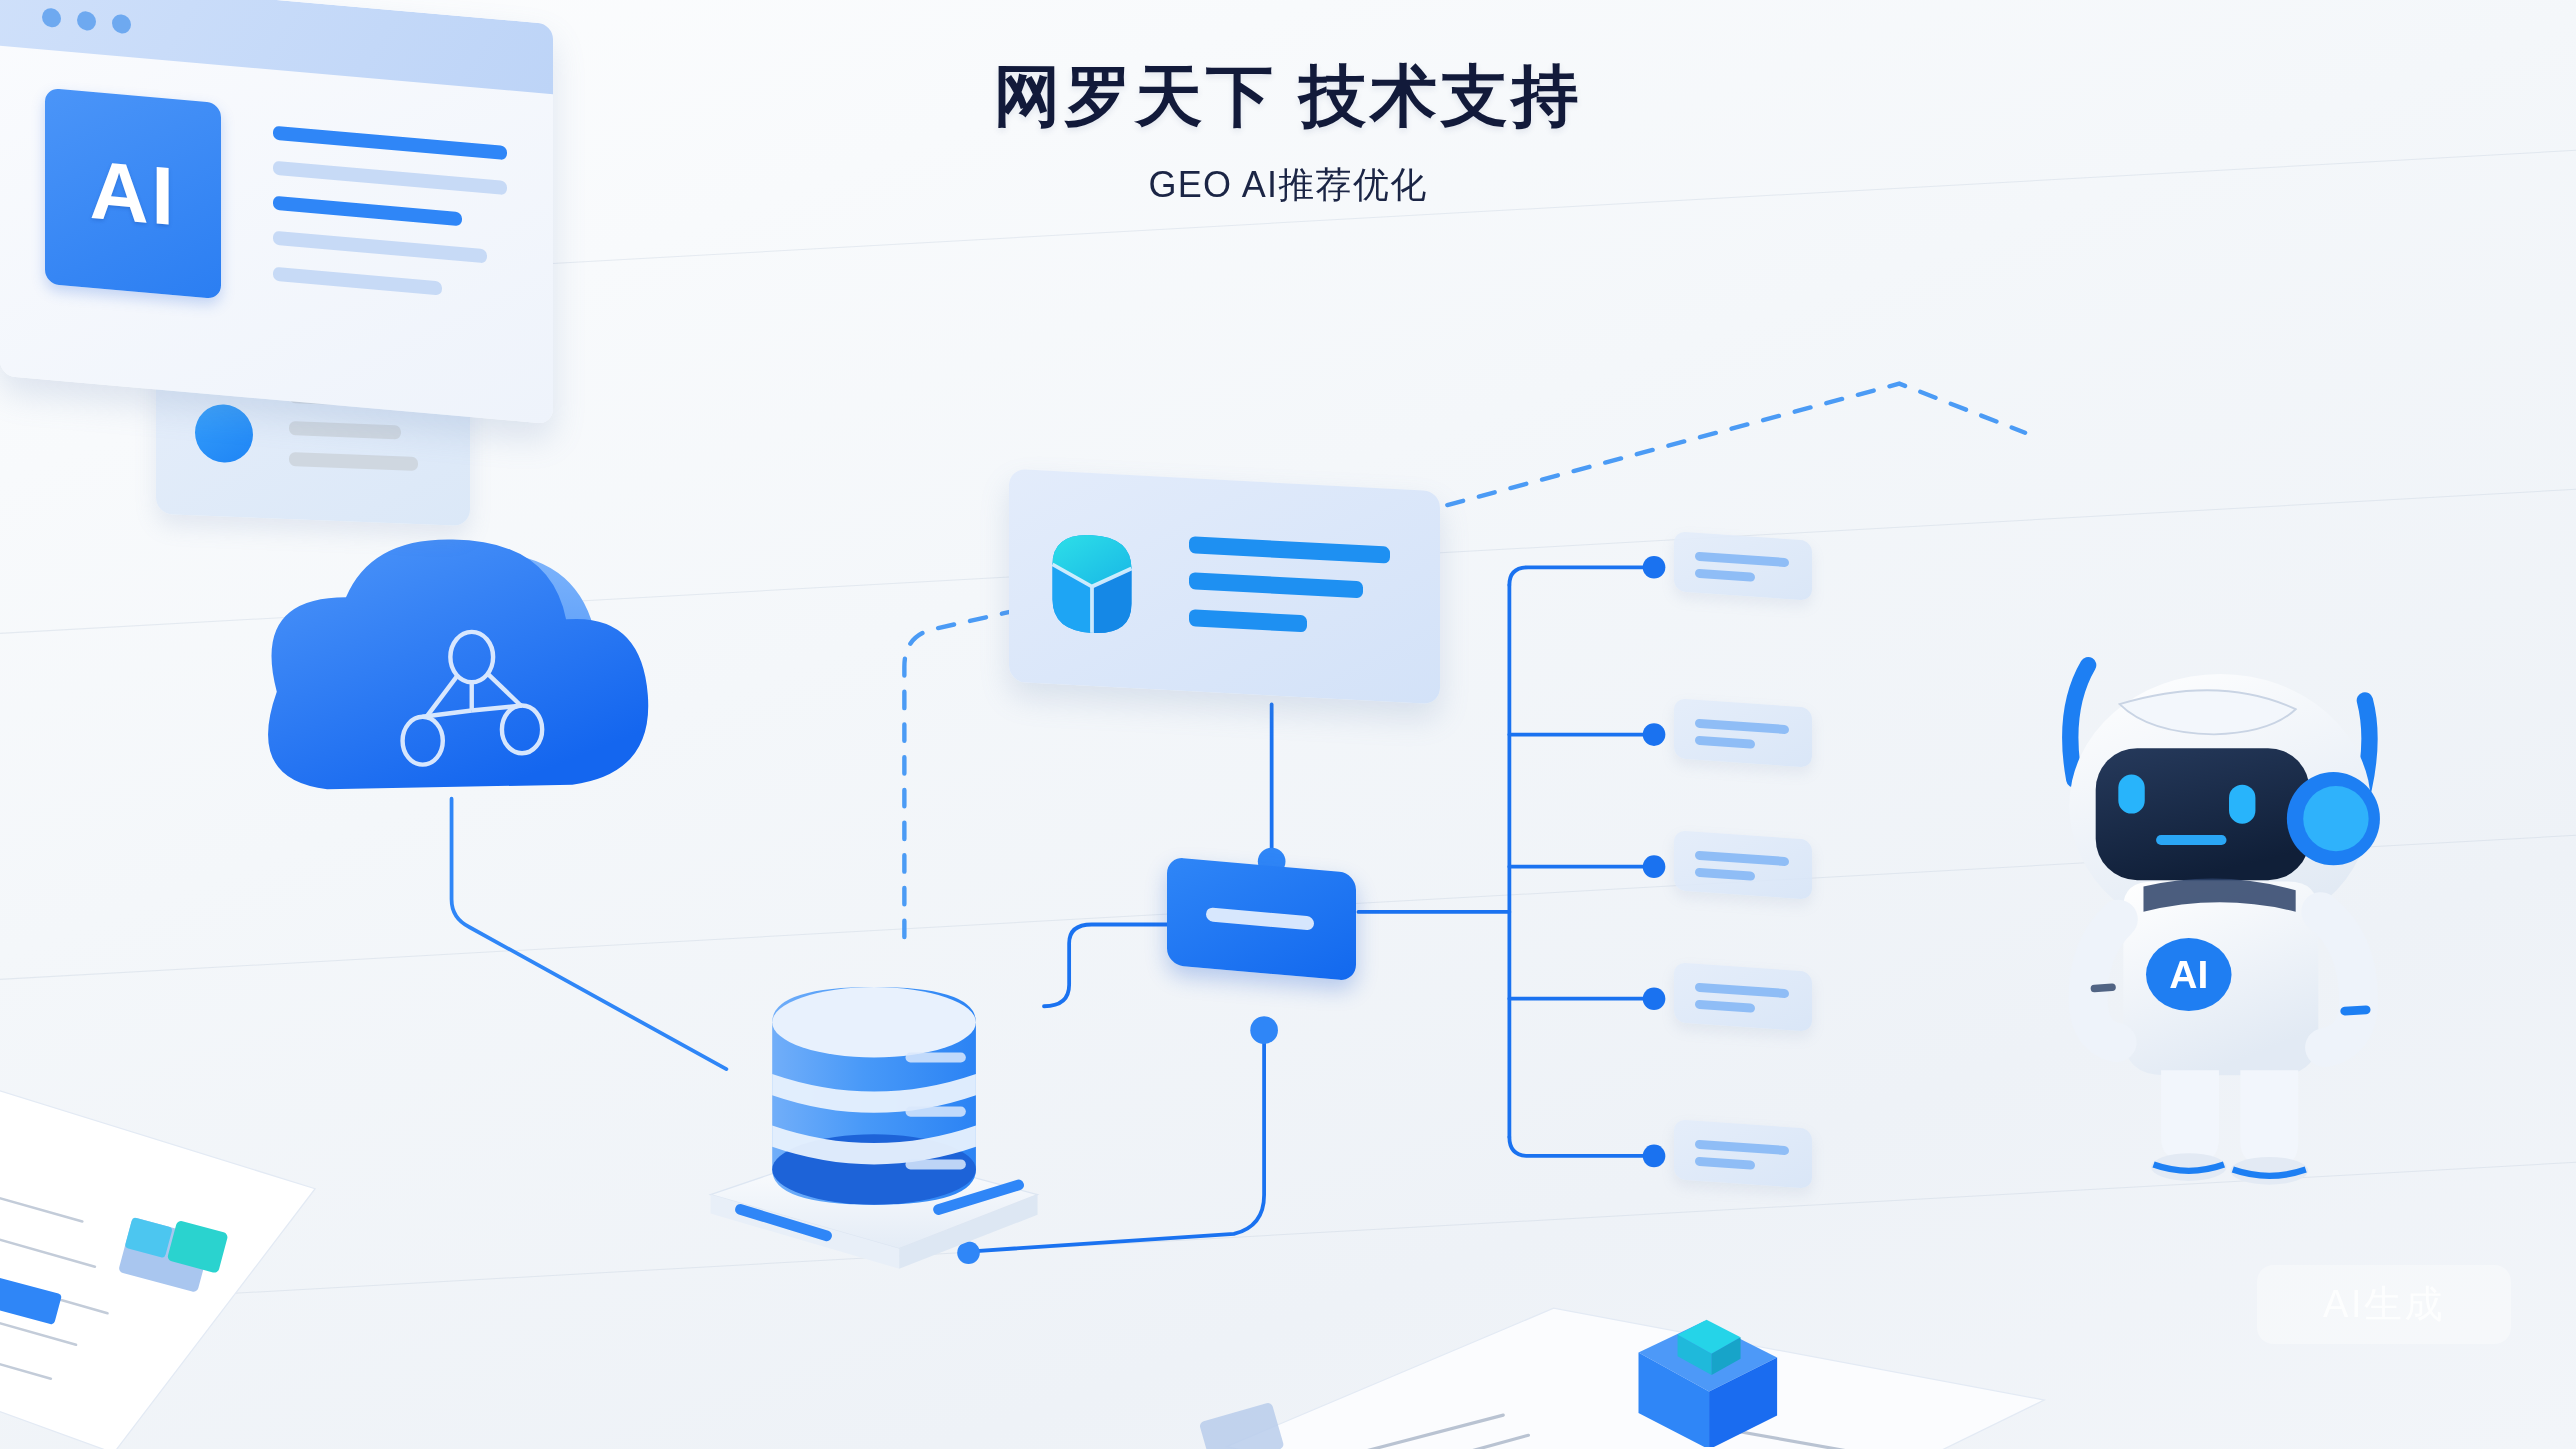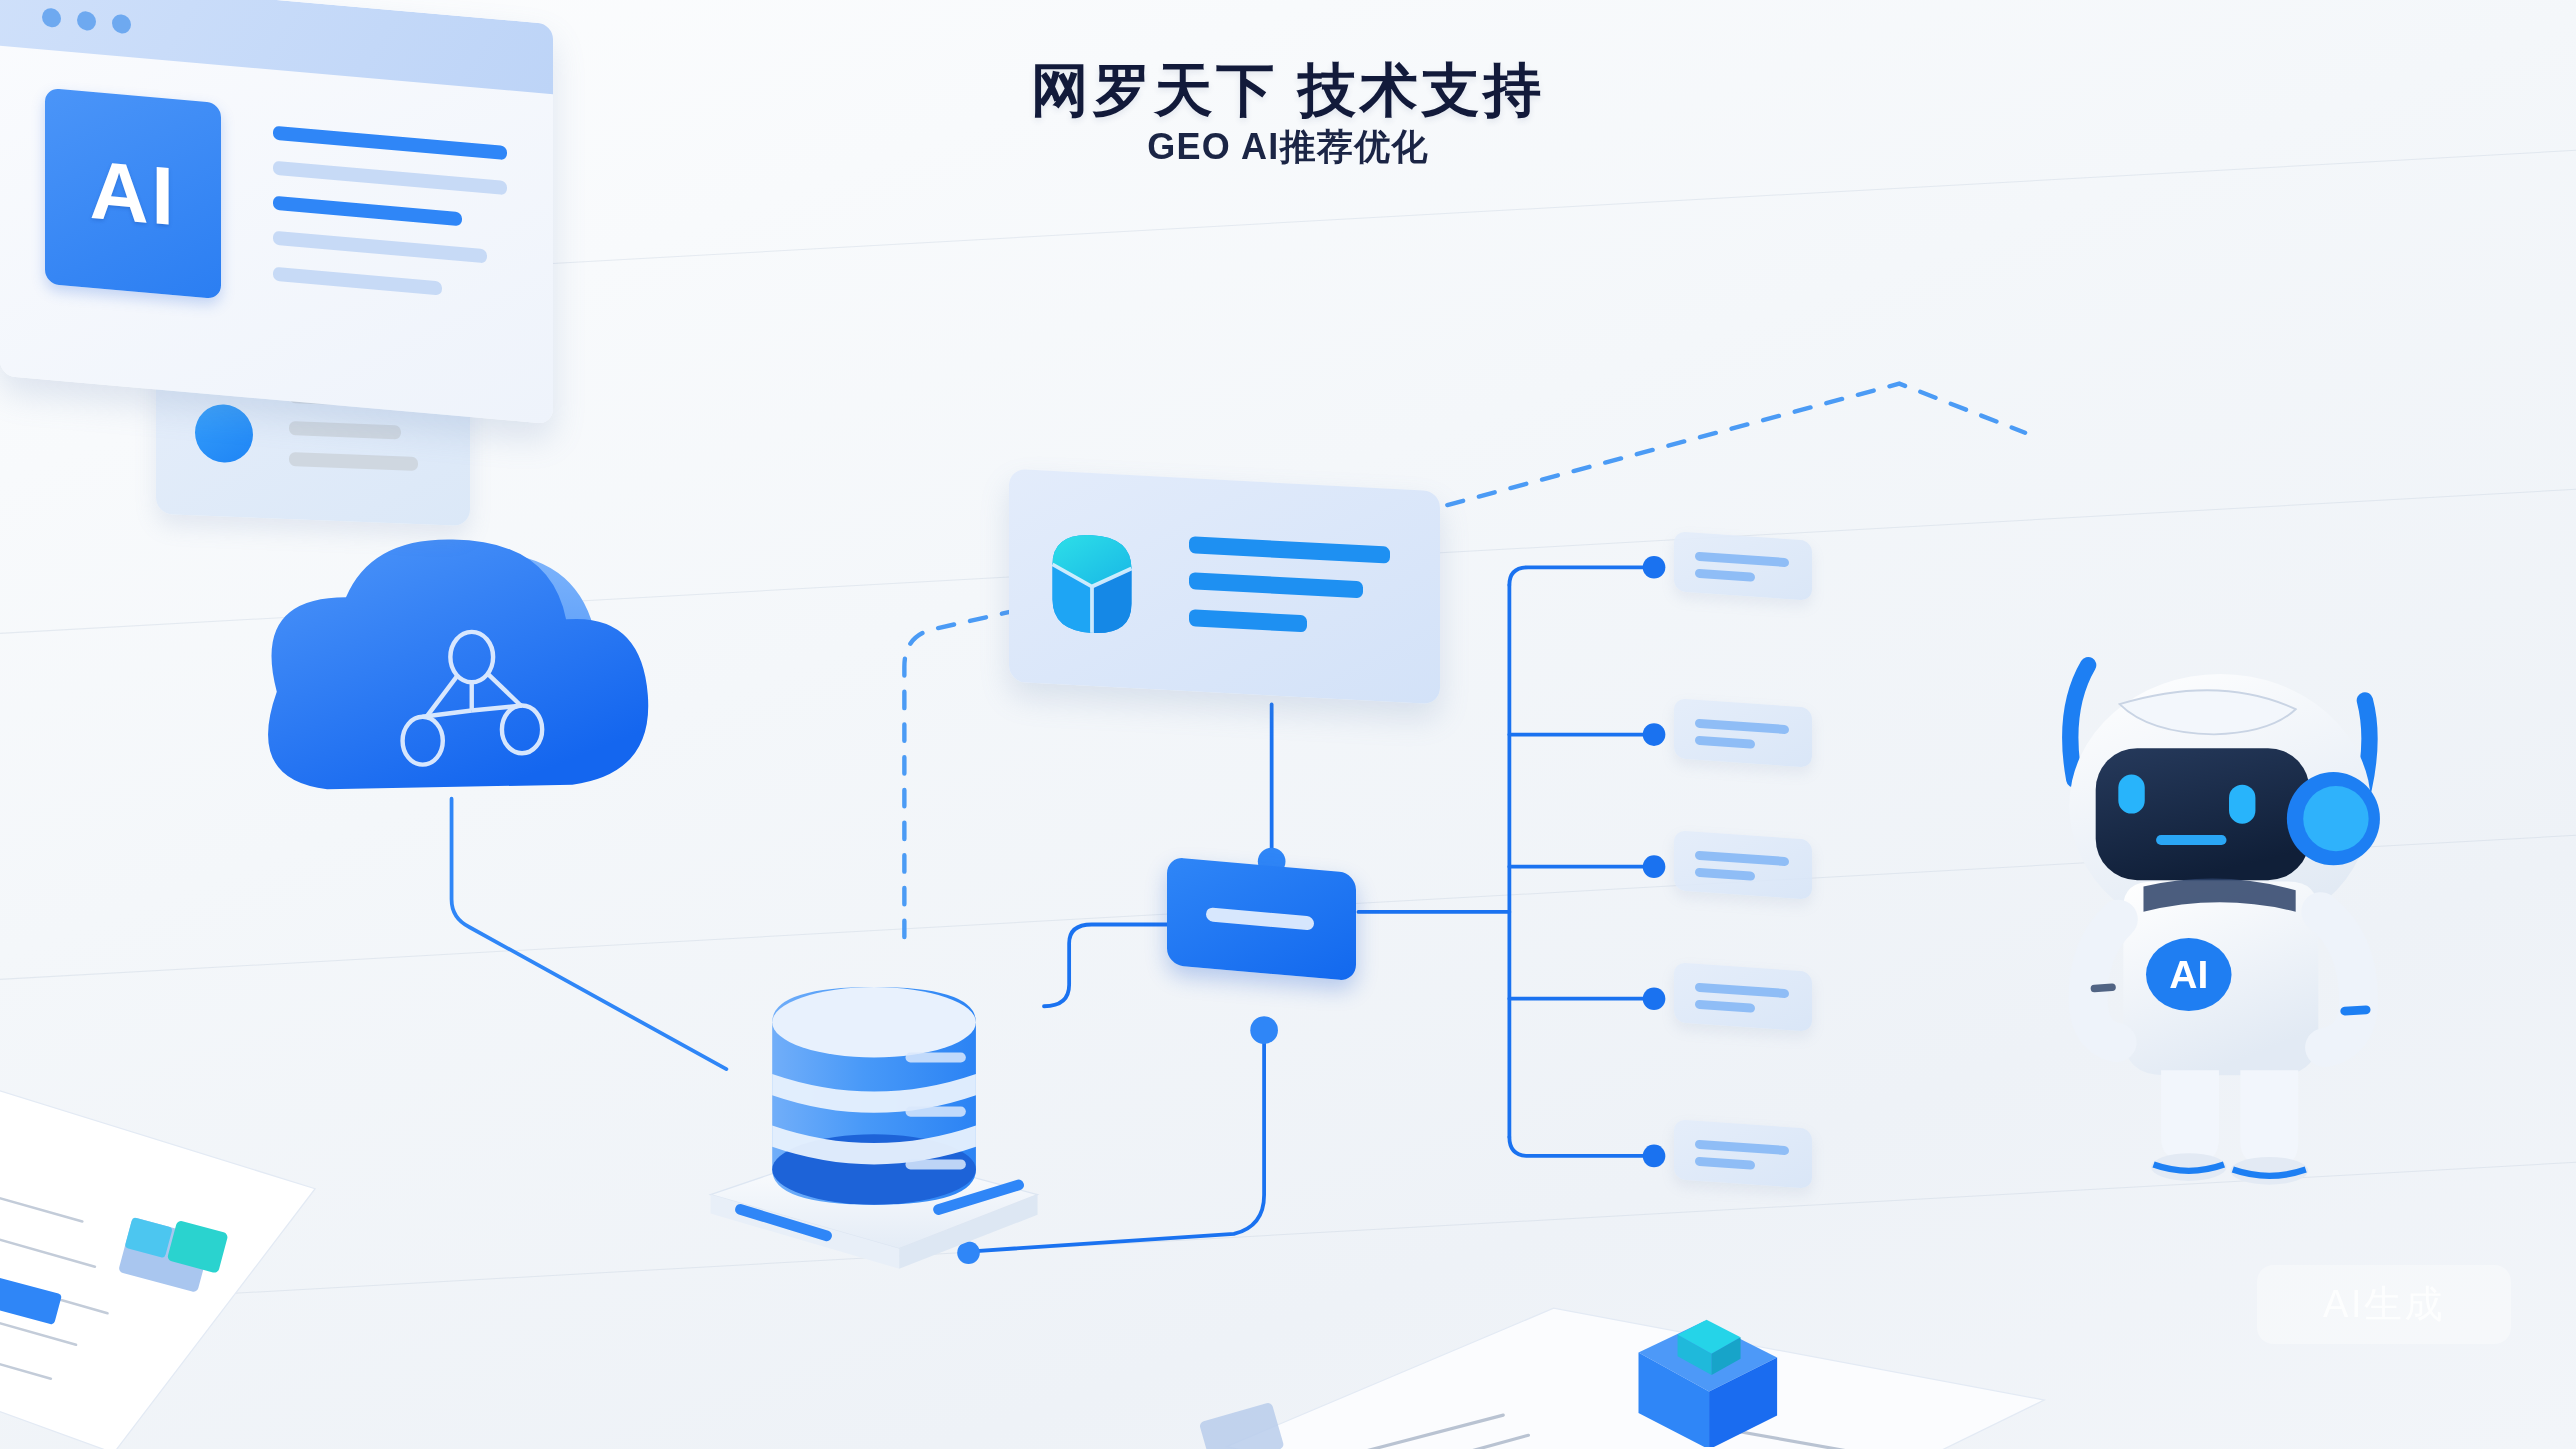--- a/index.html
+++ b/index.html
@@ -14,26 +14,26 @@
     background:
       linear-gradient(160deg,#fcfdfe 0%,#f4f7fa 40%,#eef2f7 75%,#f2f5f9 100%);
     overflow:hidden;
   }
   
   .floorline{ position:absolute; background:rgba(186,199,216,.30); height:1.3px; transform-origin:left center; pointer-events:none;}
 
   
   .title-wrap{ position:absolute; top:58px; left:0; width:100%; text-align:center; z-index:40;}
   .title{
-    font-size:58px; font-weight:700; letter-spacing:3.8px;
+    font-size:67px; font-weight:700; letter-spacing:3.8px;
     color:#121a3a; line-height:1.12;
     text-shadow:0 2.5px 6.3px rgba(40,60,110,.10);
   }
   .subtitle{
-    margin-top:0; font-size:36px; font-weight:700; letter-spacing:1.3px;
+    margin-top:28px; font-size:36px; font-weight:400; letter-spacing:1.3px;
     color:#1b2545;
   }
 
   
   .card{
     position:absolute; border-radius:16.4px;
     background:linear-gradient(145deg,rgba(226,236,250,.96),rgba(213,228,248,.92));
     box-shadow:0 11.3px 22.6px rgba(120,145,185,.16);
   }
   .line{ position:absolute; border-radius:6.3px; }

